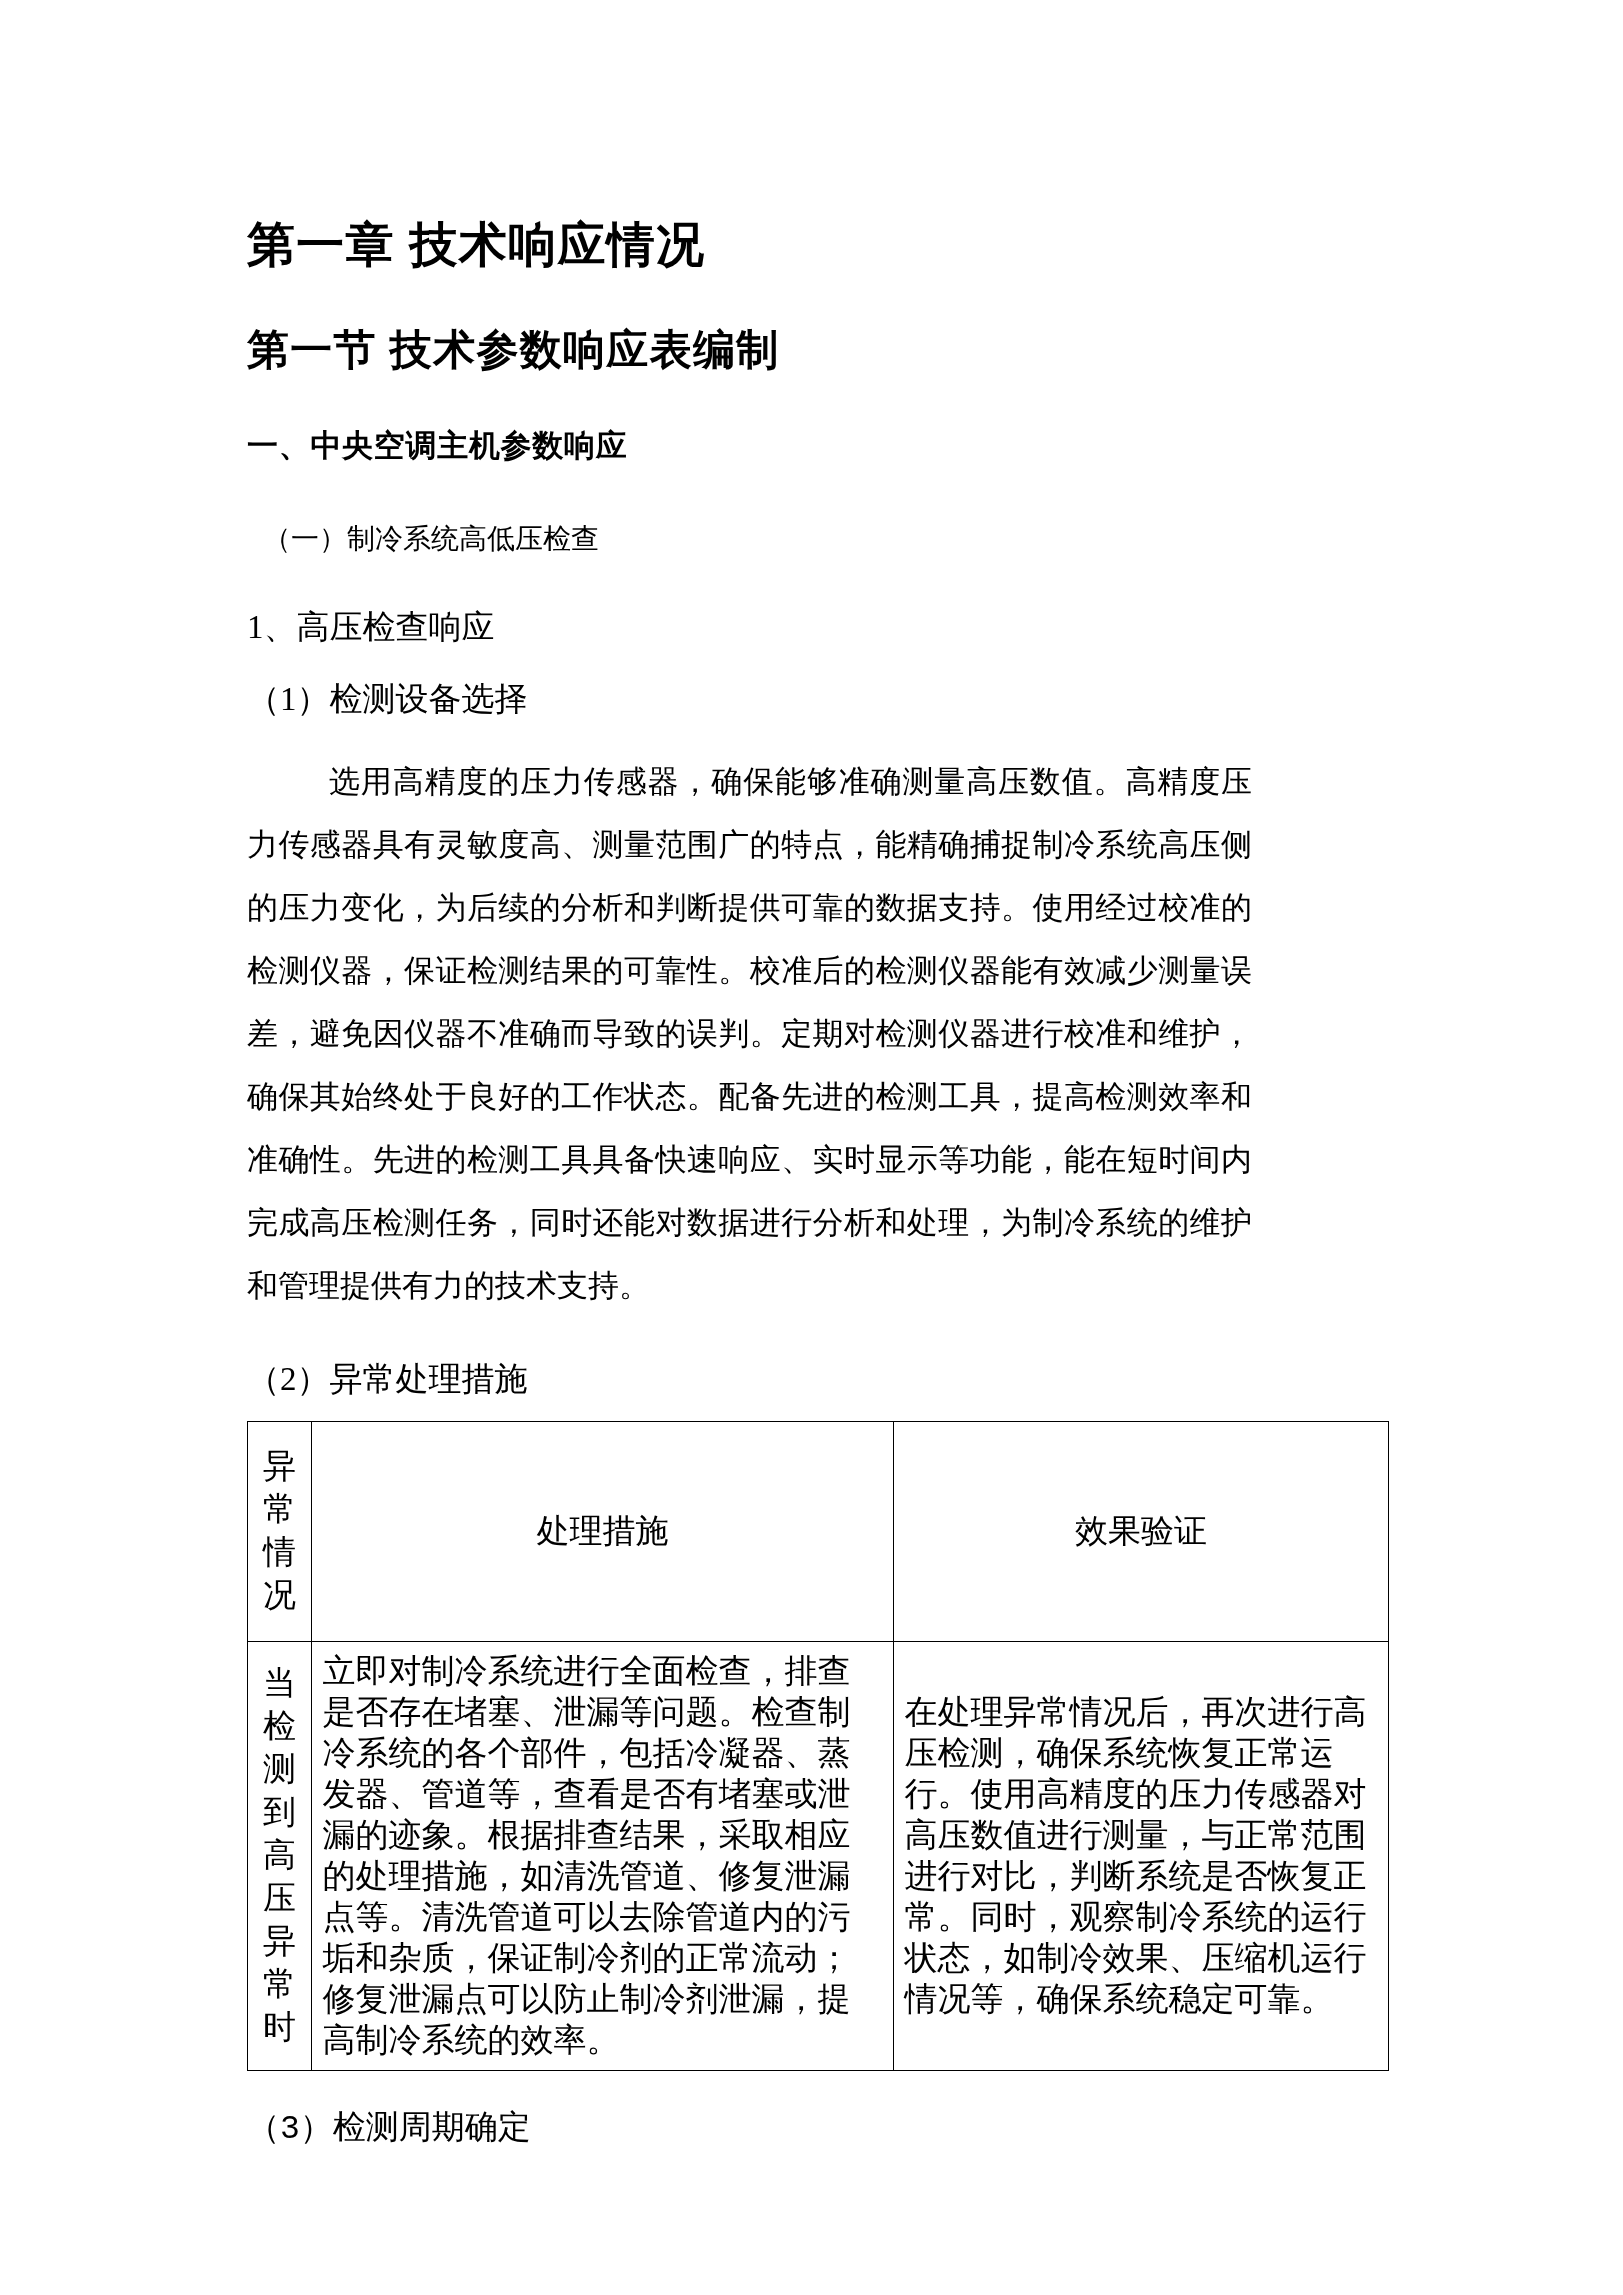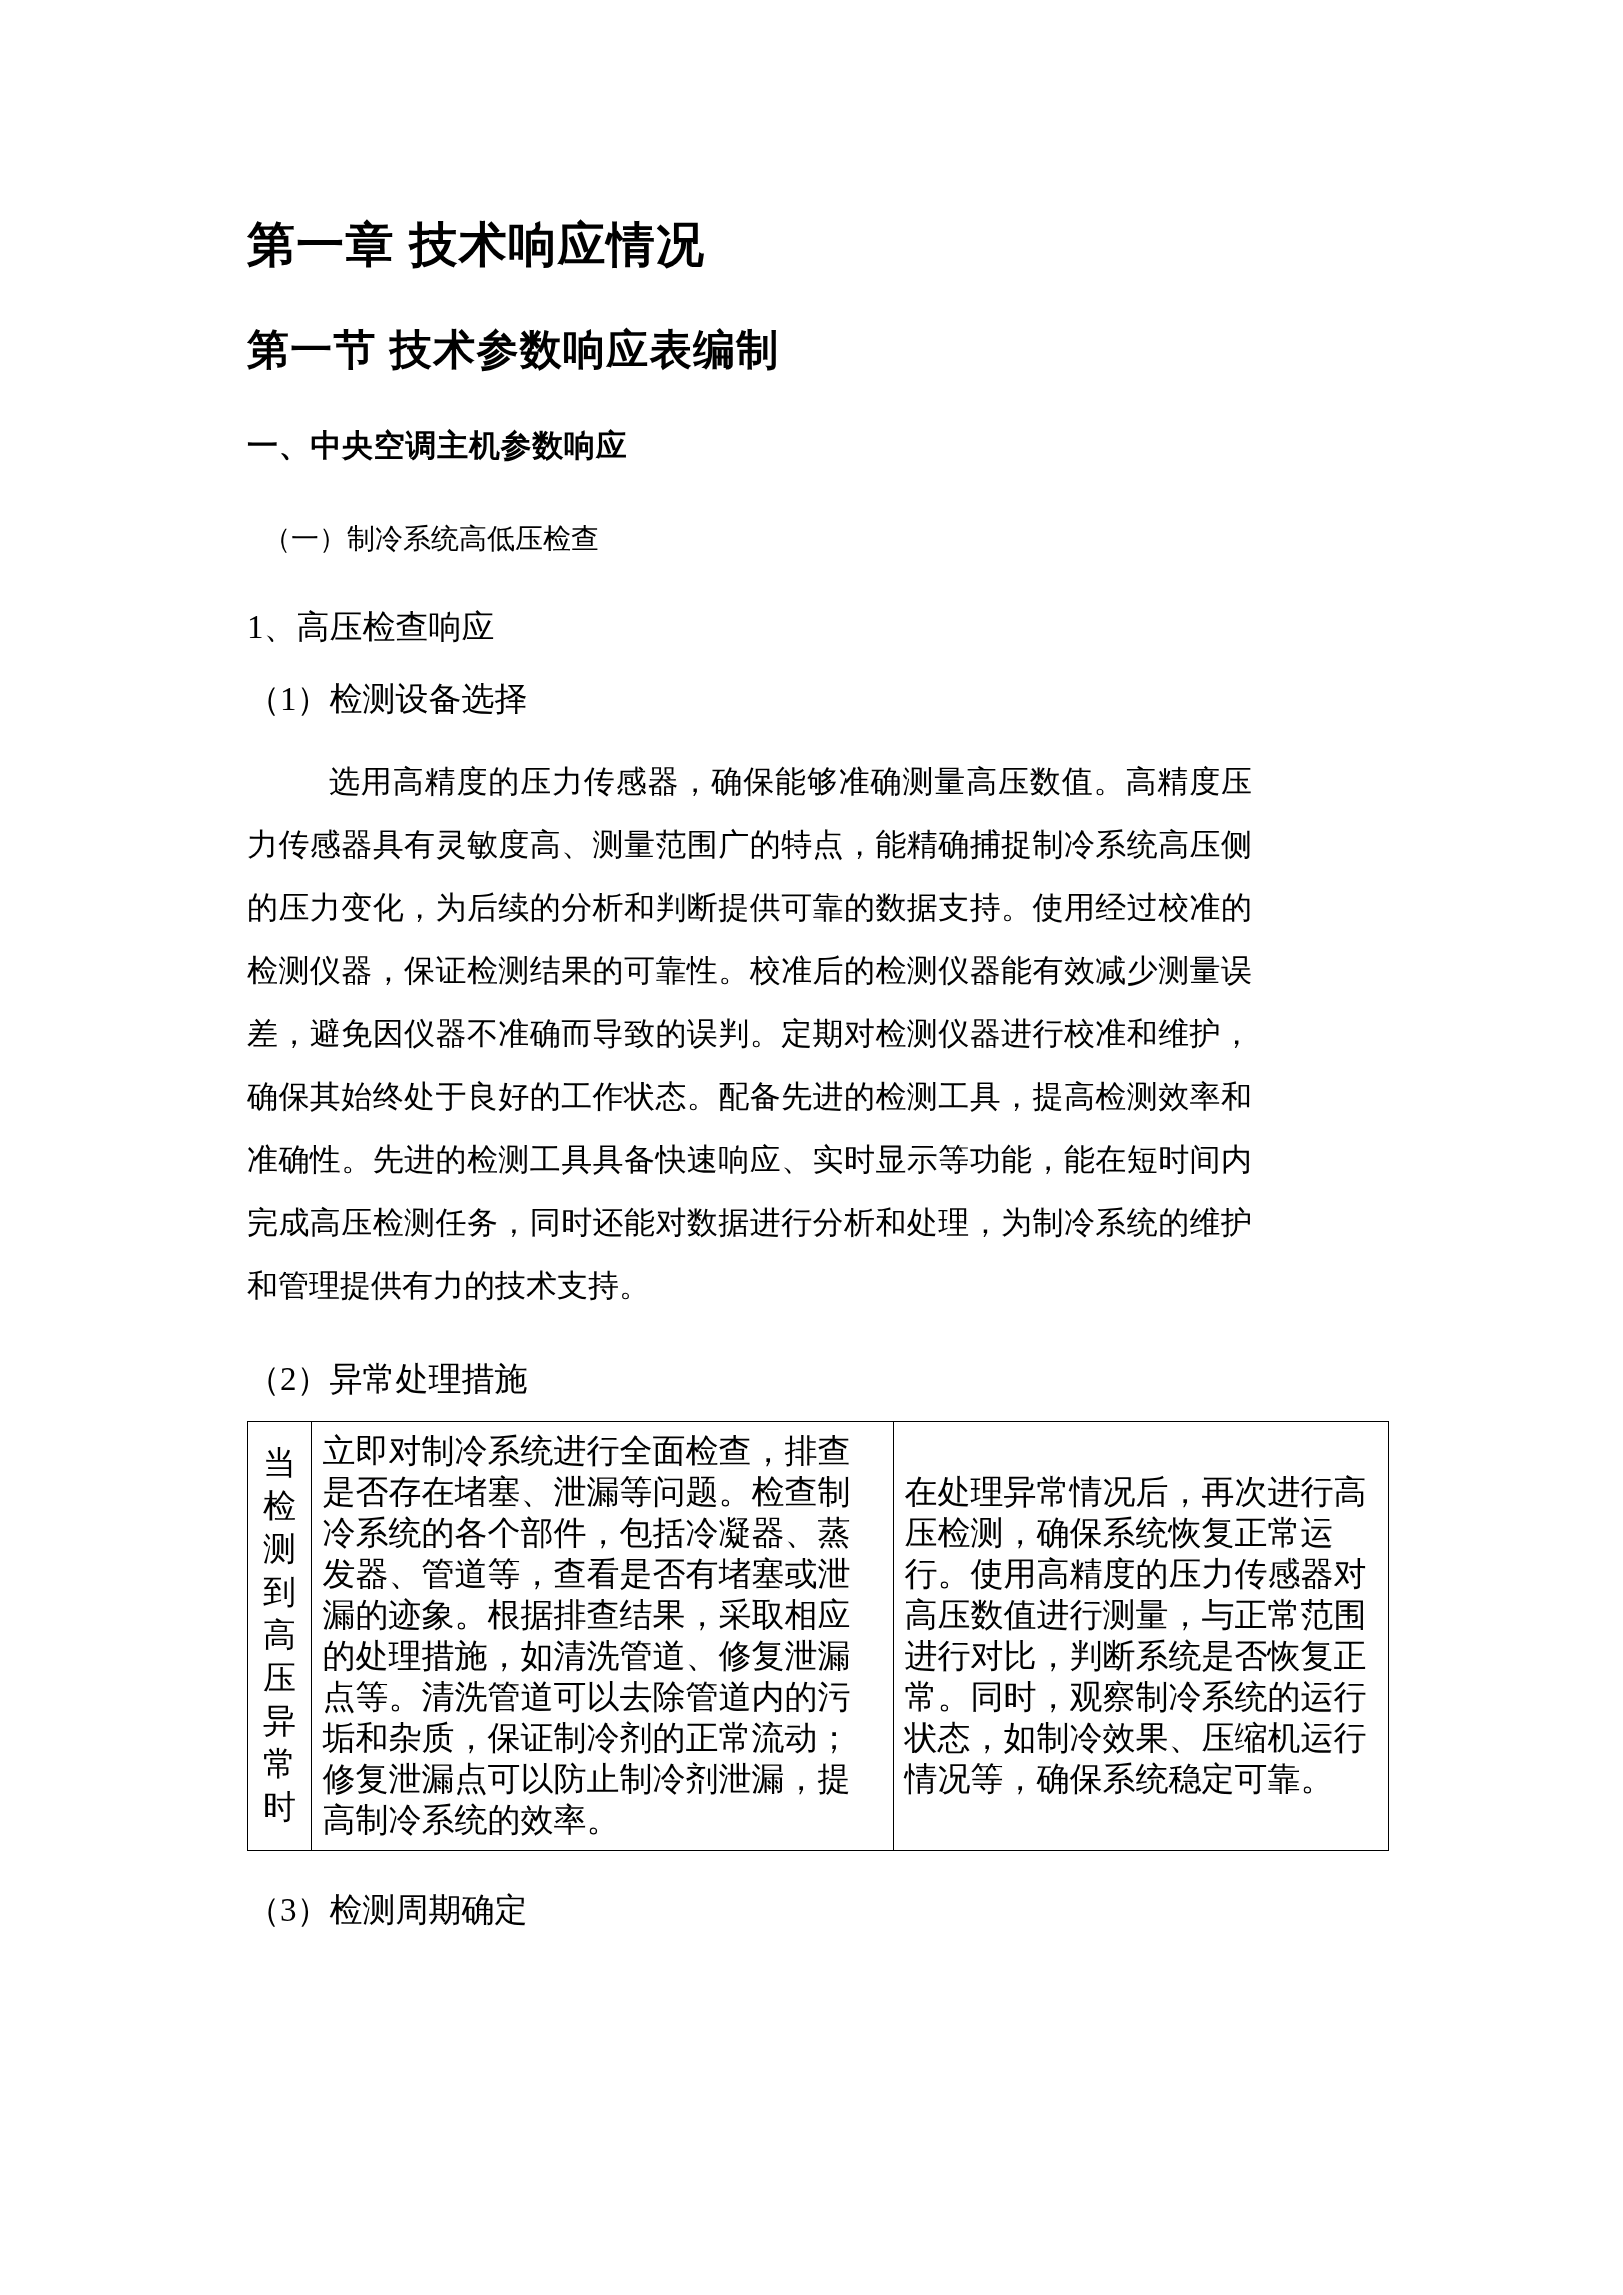--- a/index.html
+++ b/index.html
@@ -100,20 +100,21 @@
   tr.data-row td {
     height: 414px;
   }
   td.cell-text {
     text-align: left;
     line-height: 41px;
     padding: 9.2px 10.5px;
   }
   .after-table {
     margin-top: 38px;
+    font-family: Liberation Mono, monospace;
   }
 </style>
 </head>
 <body>
 
 <div class="page">
 
   <h1 class="h-chapter">第一章 技术响应情况</h1>
 
   <h2 class="h-section">第一节 技术参数响应表编制</h2>
@@ -125,20 +126,25 @@
   <div class="numbered">1、高压检查响应</div>
 
   <div class="numbered">（1）检测设备选择</div>
 
   <p class="body-par">选用高精度的压力传感器，确保能够准确测量高压数值。高精度压力传感器具有灵敏度高、测量范围广的特点，能精确捕捉制冷系统高压侧的压力变化，为后续的分析和判断提供可靠的数据支持。使用经过校准的检测仪器，保证检测结果的可靠性。校准后的检测仪器能有效减少测量误差，避免因仪器不准确而导致的误判。定期对检测仪器进行校准和维护，确保其始终处于良好的工作状态。配备先进的检测工具，提高检测效率和准确性。先进的检测工具具备快速响应、实时显示等功能，能在短时间内完成高压检测任务，同时还能对数据进行分析和处理，为制冷系统的维护和管理提供有力的技术支持。</p>
 
   <div class="numbered before-table">（2）异常处理措施</div>
 
   <table class="resp-table">
     <tbody>
+        <tr class="header-row">
+      <th class="col-situation cell-vertical">异常情况</th>
+      <th class="col-measures">处理措施</th>
+      <th class="col-verify">效果验证</th>
+    </tr>
     <tr class="data-row">
       <td class="col-situation cell-vertical">当检测到高压异常时</td>
       <td class="col-measures cell-text">立即对制冷系统进行全面检查，排查是否存在堵塞、泄漏等问题。检查制冷系统的各个部件，包括冷凝器、蒸发器、管道等，查看是否有堵塞或泄漏的迹象。根据排查结果，采取相应的处理措施，如清洗管道、修复泄漏点等。清洗管道可以去除管道内的污垢和杂质，保证制冷剂的正常流动；修复泄漏点可以防止制冷剂泄漏，提高制冷系统的效率。</td>
       <td class="col-verify cell-text">在处理异常情况后，再次进行高压检测，确保系统恢复正常运行。使用高精度的压力传感器对高压数值进行测量，与正常范围进行对比，判断系统是否恢复正常。同时，观察制冷系统的运行状态，如制冷效果、压缩机运行情况等，确保系统稳定可靠。</td>
     </tr>
   </tbody>
     </table>
 
   <div class="numbered after-table">（3）检测周期确定</div>
 

